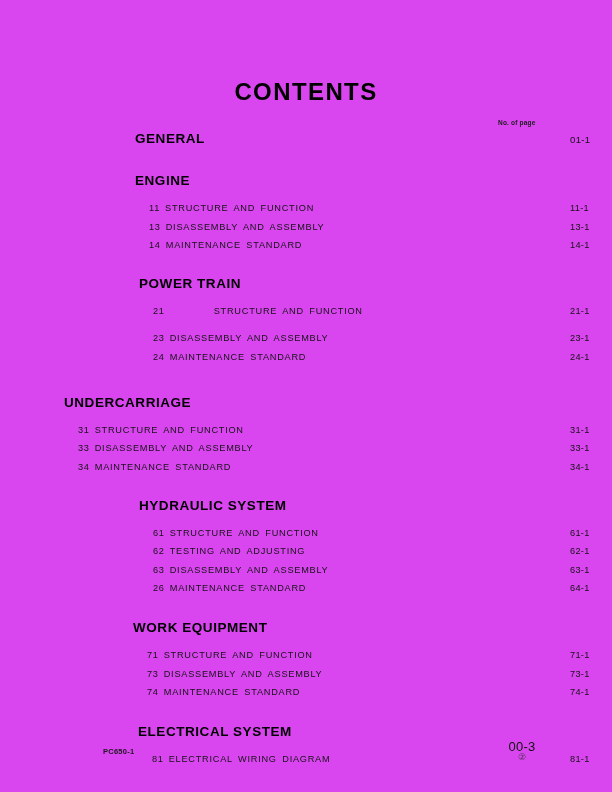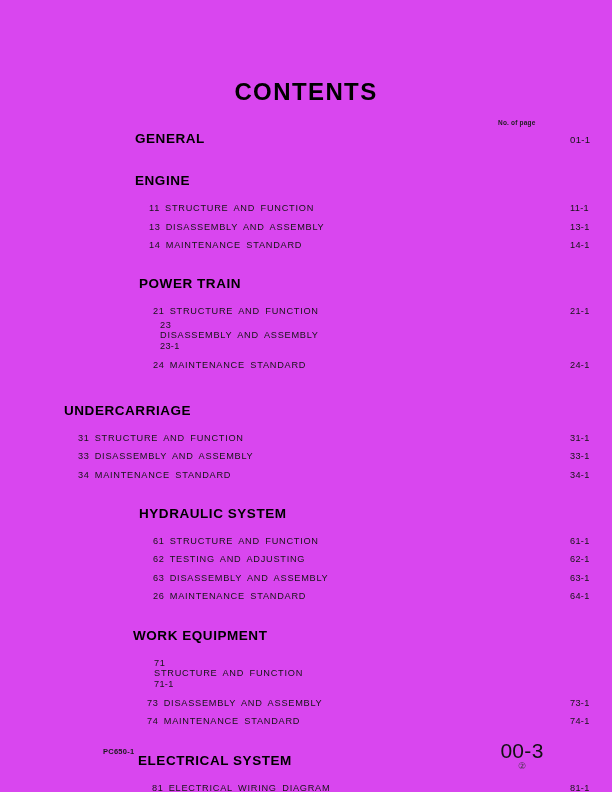--- a/index.html
+++ b/index.html
@@ -118,21 +118,21 @@
     color: #1a1a1a;
   }
   .footer-right {
     position: absolute;
     right: 60px;
     top: 739px;
     text-align: center;
     width: 60px;
   }
   .footer-right .fr-num {
-    font-size: 21px;
+    font-size: 13px;
     letter-spacing: .3px;
     color: #111;
   }
   .footer-right .fr-rev {
     margin-top: -2px;
     font-size: 9px;
     color: #333;
   }
 </style>
 </head>
@@ -168,27 +168,27 @@
         </div>
         <div class="entry" style="margin-top: 8.5px; margin-left: 14px;">
           <span class="num">14</span>
           <span>MAINTENANCE STANDARD</span>
           <span class="leader"></span>
           <span class="pnum">14-1</span>
         </div>
       </div>
       <div class="group" style="margin-top: 26px; padding-left: 139px;">
         <div class="group-heading">POWER TRAIN</div>
-        <div class="entry" style="margin-top: 15px; margin-left: 14px;">
+        <div class="entry" style="margin-top: 15px; margin-left: 14px; gap: 44px;">
           <span class="num">21</span>
           <span>STRUCTURE AND FUNCTION</span>
           <span class="leader"></span>
           <span class="pnum">21-1</span>
         </div>
-        <div class="entry" style="margin-top: 4px; margin-left: 14px; flex-direction: column;">
+        <div class="entry" style="margin-top: 17px; margin-left: 14px;">
           <span class="num">23</span>
           <span>DISASSEMBLY AND ASSEMBLY</span>
           <span class="leader"></span>
           <span class="pnum">23-1</span>
         </div>
         <div class="entry" style="margin-top: 8.5px; margin-left: 14px;">
           <span class="num">24</span>
           <span>MAINTENANCE STANDARD</span>
           <span class="leader"></span>
           <span class="pnum">24-1</span>
@@ -237,21 +237,21 @@
         </div>
         <div class="entry" style="margin-top: 8.5px; margin-left: 14px;">
           <span class="num">26</span>
           <span>MAINTENANCE STANDARD</span>
           <span class="leader"></span>
           <span class="pnum">64-1</span>
         </div>
       </div>
       <div class="group" style="margin-top: 27px; padding-left: 133px;">
         <div class="group-heading">WORK EQUIPMENT</div>
-        <div class="entry" style="margin-top: 15px; margin-left: 14px; flex-direction: column;">
+        <div class="entry" style="margin-top: 15px; margin-left: 14px;">
           <span class="num">71</span>
           <span>STRUCTURE AND FUNCTION</span>
           <span class="leader"></span>
           <span class="pnum">71-1</span>
         </div>
         <div class="entry" style="margin-top: 8.5px; margin-left: 14px;">
           <span class="num">73</span>
           <span>DISASSEMBLY AND ASSEMBLY</span>
           <span class="leader"></span>
           <span class="pnum">73-1</span>

